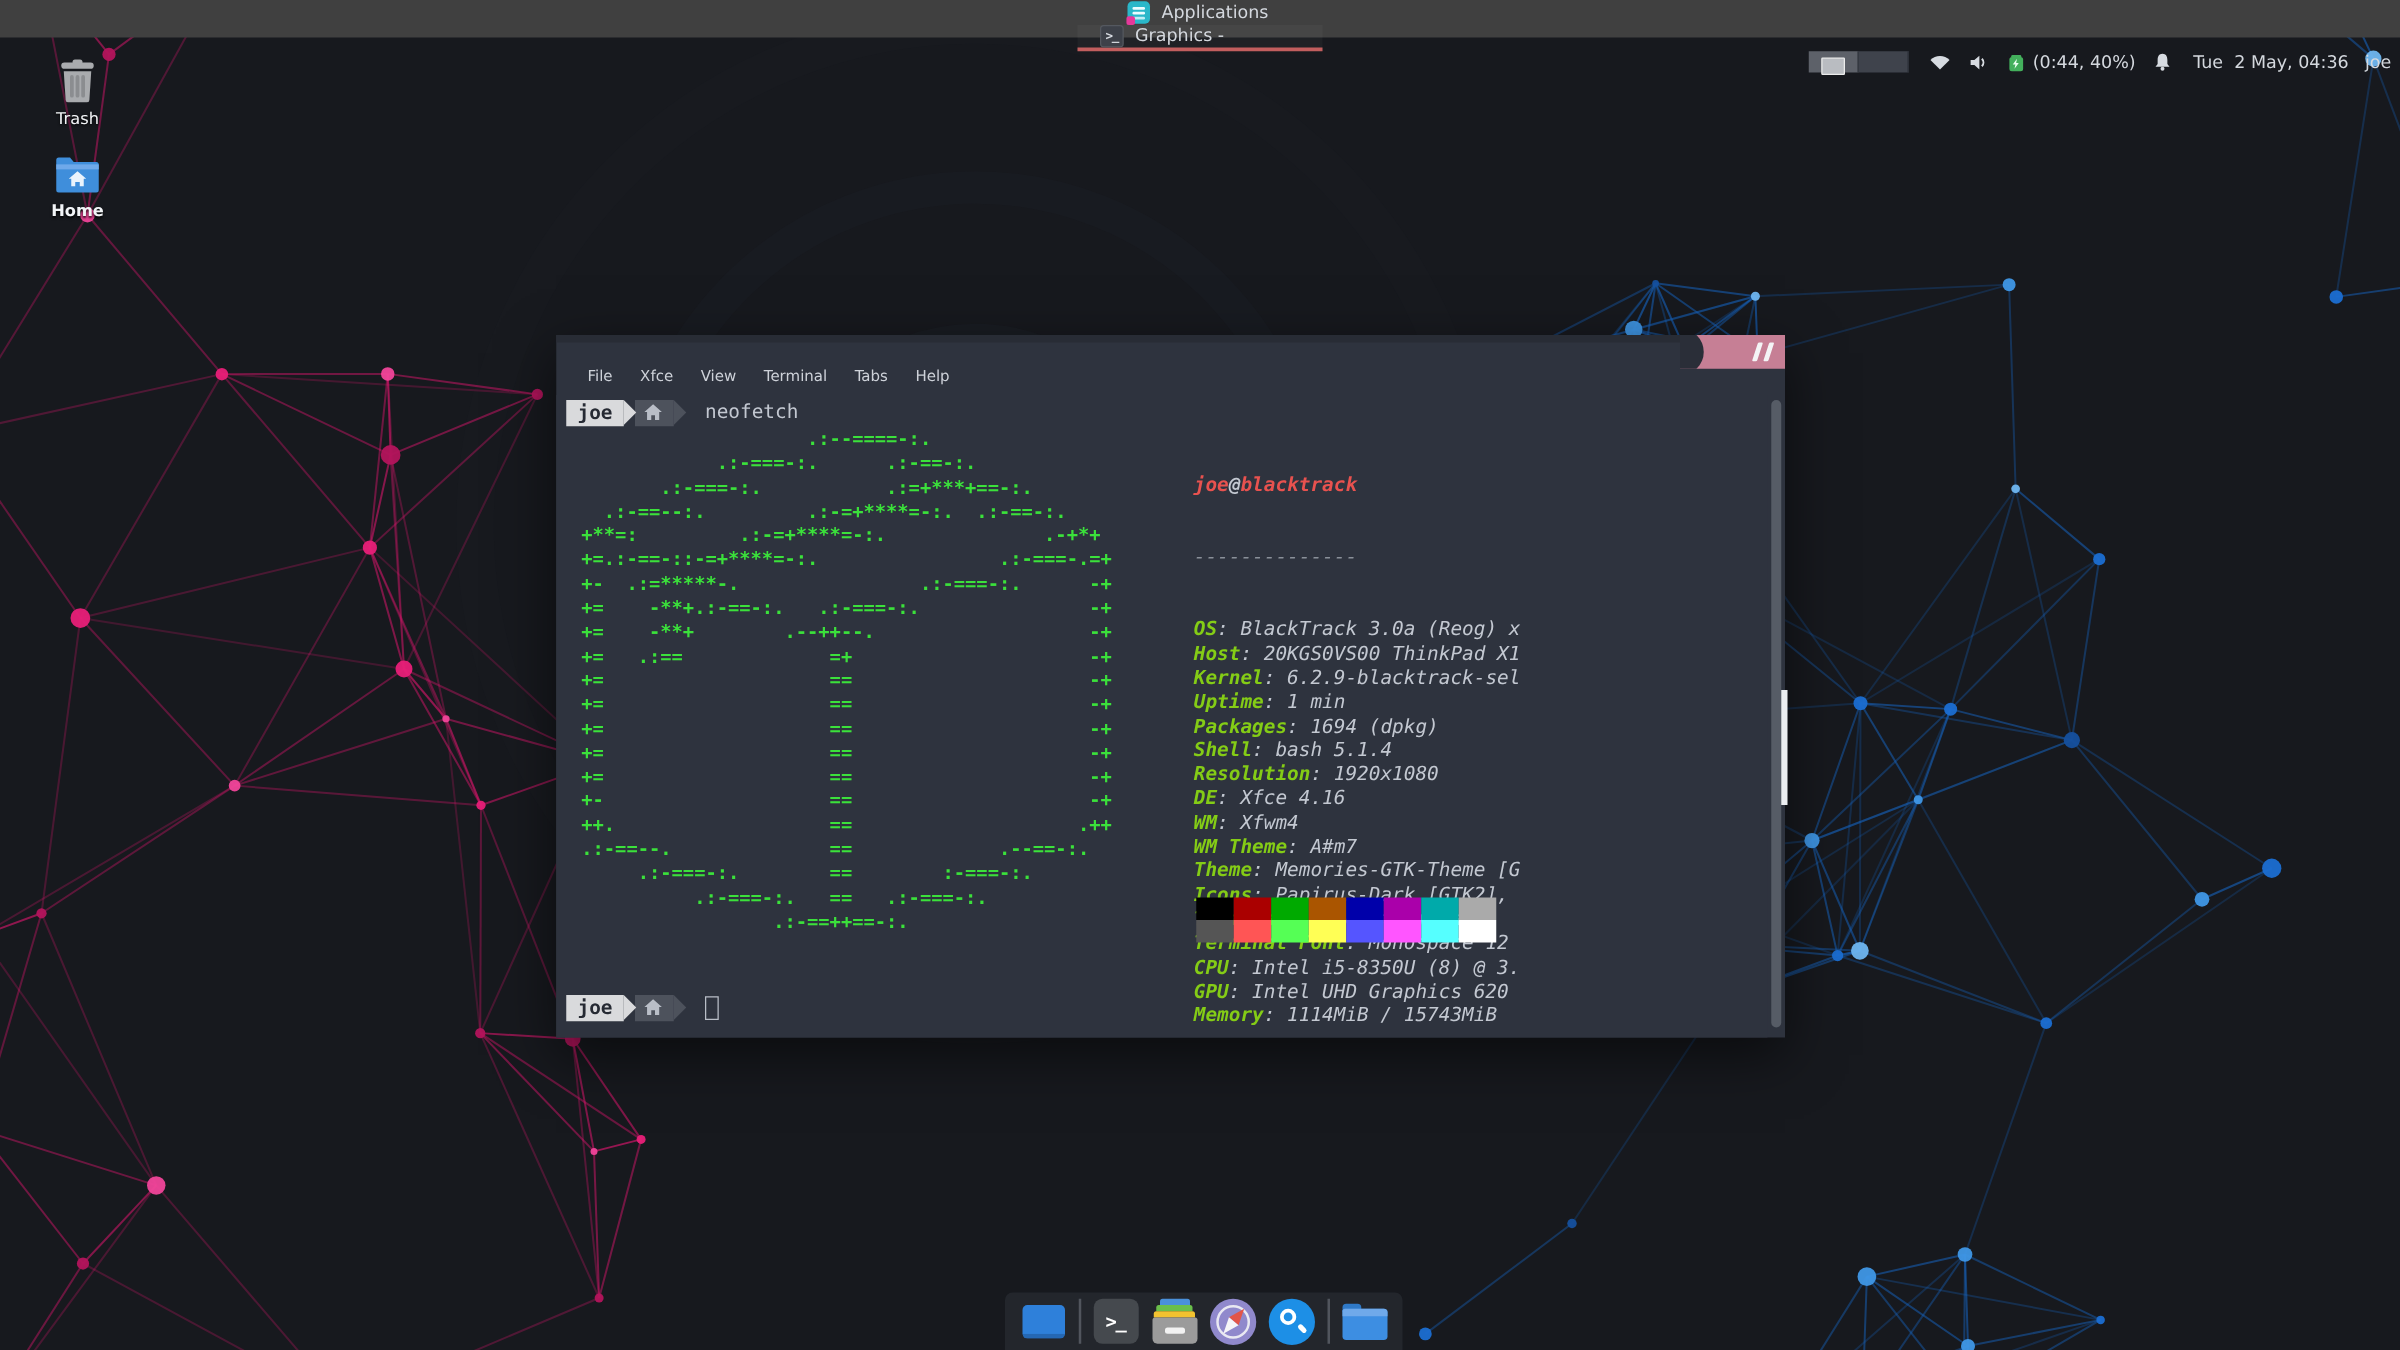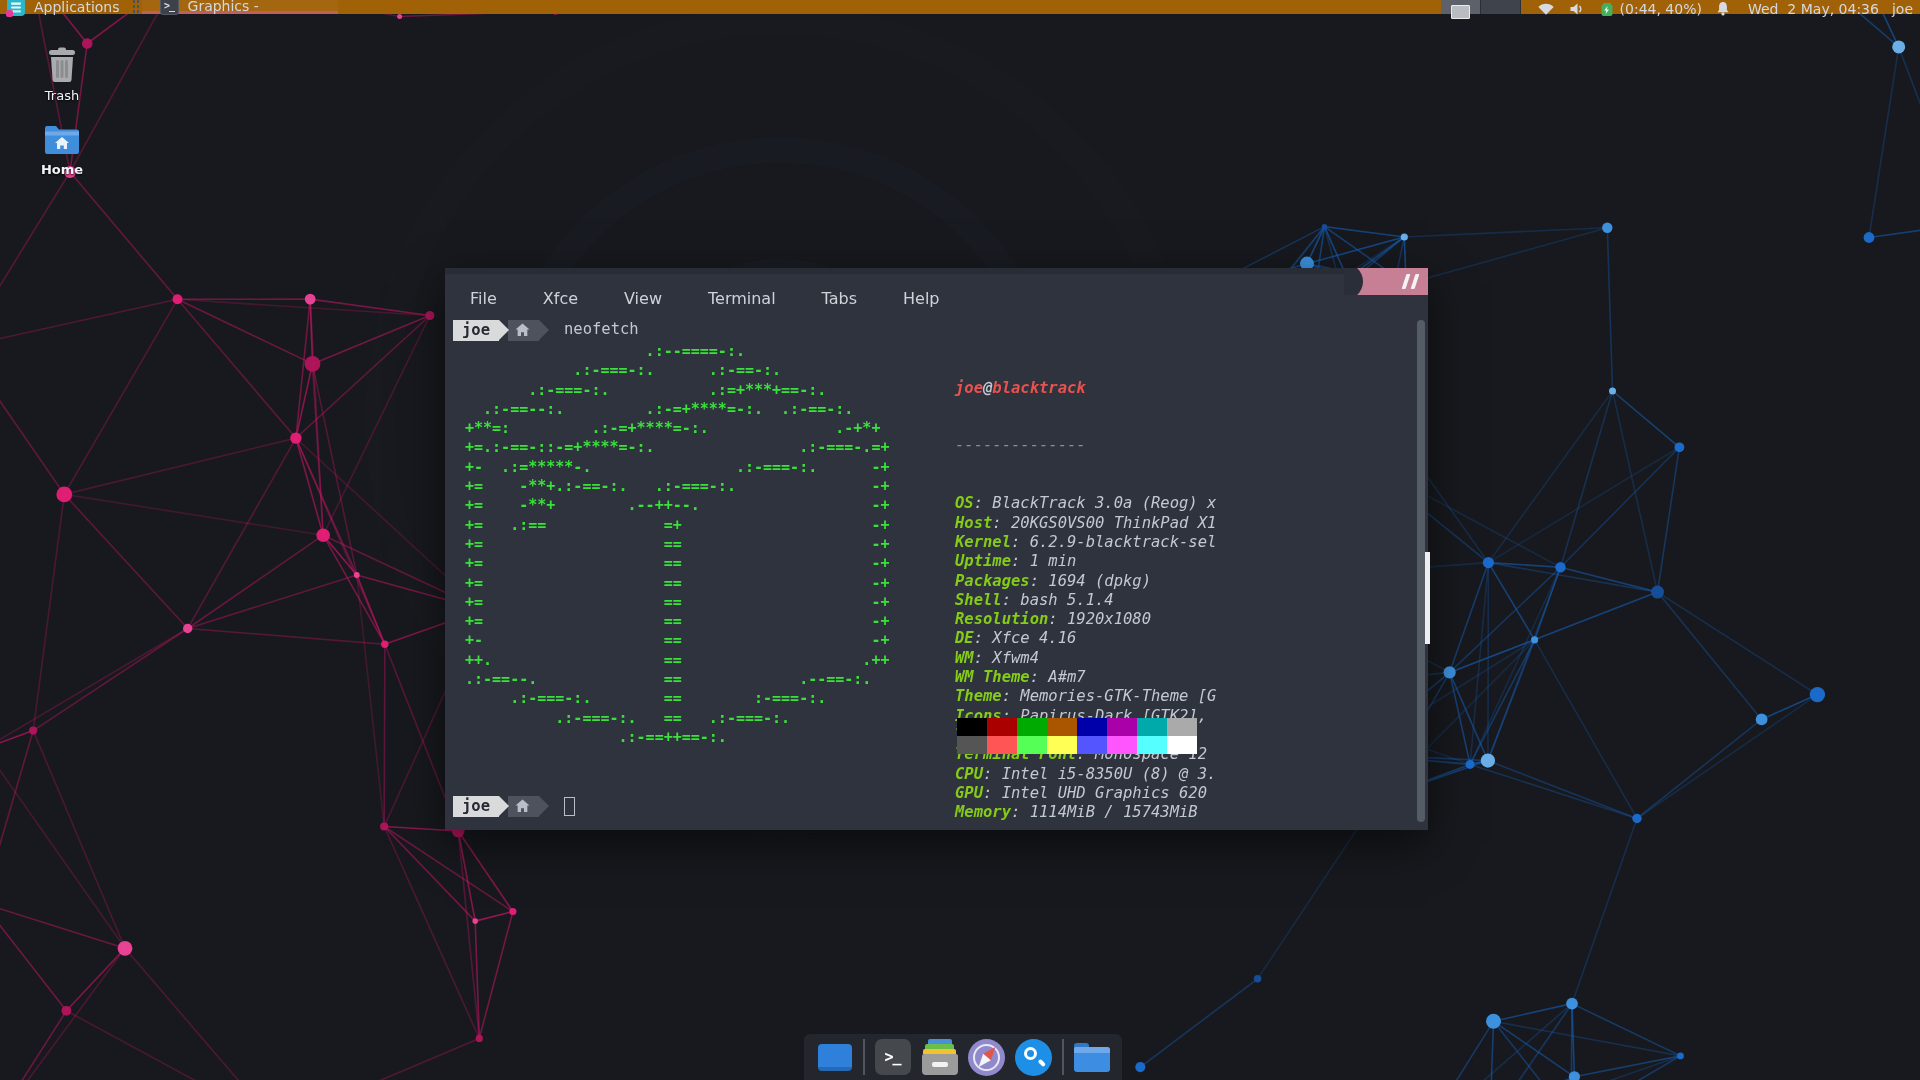--- a/index.html
+++ b/index.html
@@ -7,22 +7,22 @@
   .screen {
     position:relative; width:1920px; height:1080px; overflow:hidden;
     background:#17191e;
     font-family:"DejaVu Sans","Liberation Sans",sans-serif;
     color:#d4d8de;
   }
   .wallpaper { position:absolute; inset:0; z-index:0; }
 
   
   .panel {
-    position:absolute; top:0; left:0; right:0; height:14px; z-index:40;
-    background:#a16207; display:flex; align-items:center; font-size:14px;
+    position:absolute; top:0; left:0; right:0; height:30px; z-index:40;
+    background:#404040; display:flex; align-items:center; font-size:14px;flex-direction:column;
   }
   .app-menu { display:flex; align-items:center; gap:8px; padding:0 10px 0 6px; height:100%; cursor:default; }
   .grip { width:8px; height:16px; margin:0 2px;
     background-image:radial-gradient(#4d515a 1px, transparent 1.2px);
     background-size:4px 5px; }
   .task-btn {
     display:flex; align-items:center; gap:9px; height:100%; padding:0 18px;
     min-width:196px; background:rgba(255,255,255,0.035);
     border-bottom:3px solid #c25e5e;
   }
@@ -57,21 +57,21 @@
   .title-strip { height:6px; background:#282c35; }
   .win-decor {
     position:absolute; top:0; right:0; width:84px; height:27px; background:#c67f95; overflow:hidden;
   }
   .win-decor::before {
     content:""; position:absolute; left:-18px; top:-5px; width:37px; height:37px;
     border-radius:50%; background:#2a2e38;
   }
   .pause-icon { position:absolute; right:11px; top:6px; display:flex; gap:5px; transform:skewX(-18deg); }
   .pause-icon i { display:block; width:4px; height:15px; background:#f4f4f6; border-radius:1px; }
-  .menubar { height:42px; display:flex; align-items:flex-end; padding:0 0 5px 14px; font-size:16px; color:#ced2d9;gap:24px; }
+  .menubar { height:42px; display:flex; align-items:flex-end; padding:0 0 5px 14px; font-size:12px; color:#ced2d9; }
   .menu-item { padding:3px 11px; border-radius:2px; }
   .term-body {
     position:absolute; top:48px; left:0; right:14px; bottom:0; background:#2e333e;
     font-family:"DejaVu Sans Mono","Liberation Mono",monospace;
     font-size:15.5px; line-height:19.3px; color:#c3c8d1;
   }
   .scrollbar { position:absolute; top:52px; right:3px; bottom:8px; width:8px; }
   .scroll-thumb { width:100%; height:100%; background:#565c66; border-radius:4px; }
   .edge-handle { position:absolute; right:-2px; top:284px; width:5px; height:92px; background:#eceff1; z-index:2; }
 
@@ -491,21 +491,21 @@
             <rect x="5" y="2" width="8" height="2" rx="1" fill="#43b05c"></rect>
             <rect x="3.5" y="3.5" width="11" height="11.5" rx="2" fill="#43b05c"></rect>
             <path d="M9.6 5 L6.2 9.6 H8.3 L7.6 13 L11 8.4 H8.9 Z" fill="#eafff0"></path>
           </svg>
           <span>(0:44, 40%)</span>
         </div>
         <svg width="16" height="17" viewBox="0 0 16 16">
           <path d="M8 1.5 C5.2 1.5 4.1 3.8 4.1 6.4 L4.1 9.6 L2.4 11.8 H13.6 L11.9 9.6 L11.9 6.4 C11.9 3.8 10.8 1.5 8 1.5 Z" fill="#d7dbe1"></path>
           <circle cx="8" cy="13.4" r="1.6" fill="#d7dbe1"></circle>
         </svg>
-        <span class="clock">Wed  2 May, 04:36</span>
+        <span class="clock">Tue  2 May, 04:36</span>
         <span class="panel-user">joe</span>
       </div>
     </div>
   </div>
 
   <div class="desk-icon desk-trash">
     <div class="ic">
       <svg width="34" height="36" viewBox="0 0 34 36">
         <rect x="4" y="4" width="26" height="5" rx="2.5" fill="#a9abae"></rect>
         <rect x="13" y="1.5" width="8" height="4" rx="2" fill="#a9abae"></rect>

